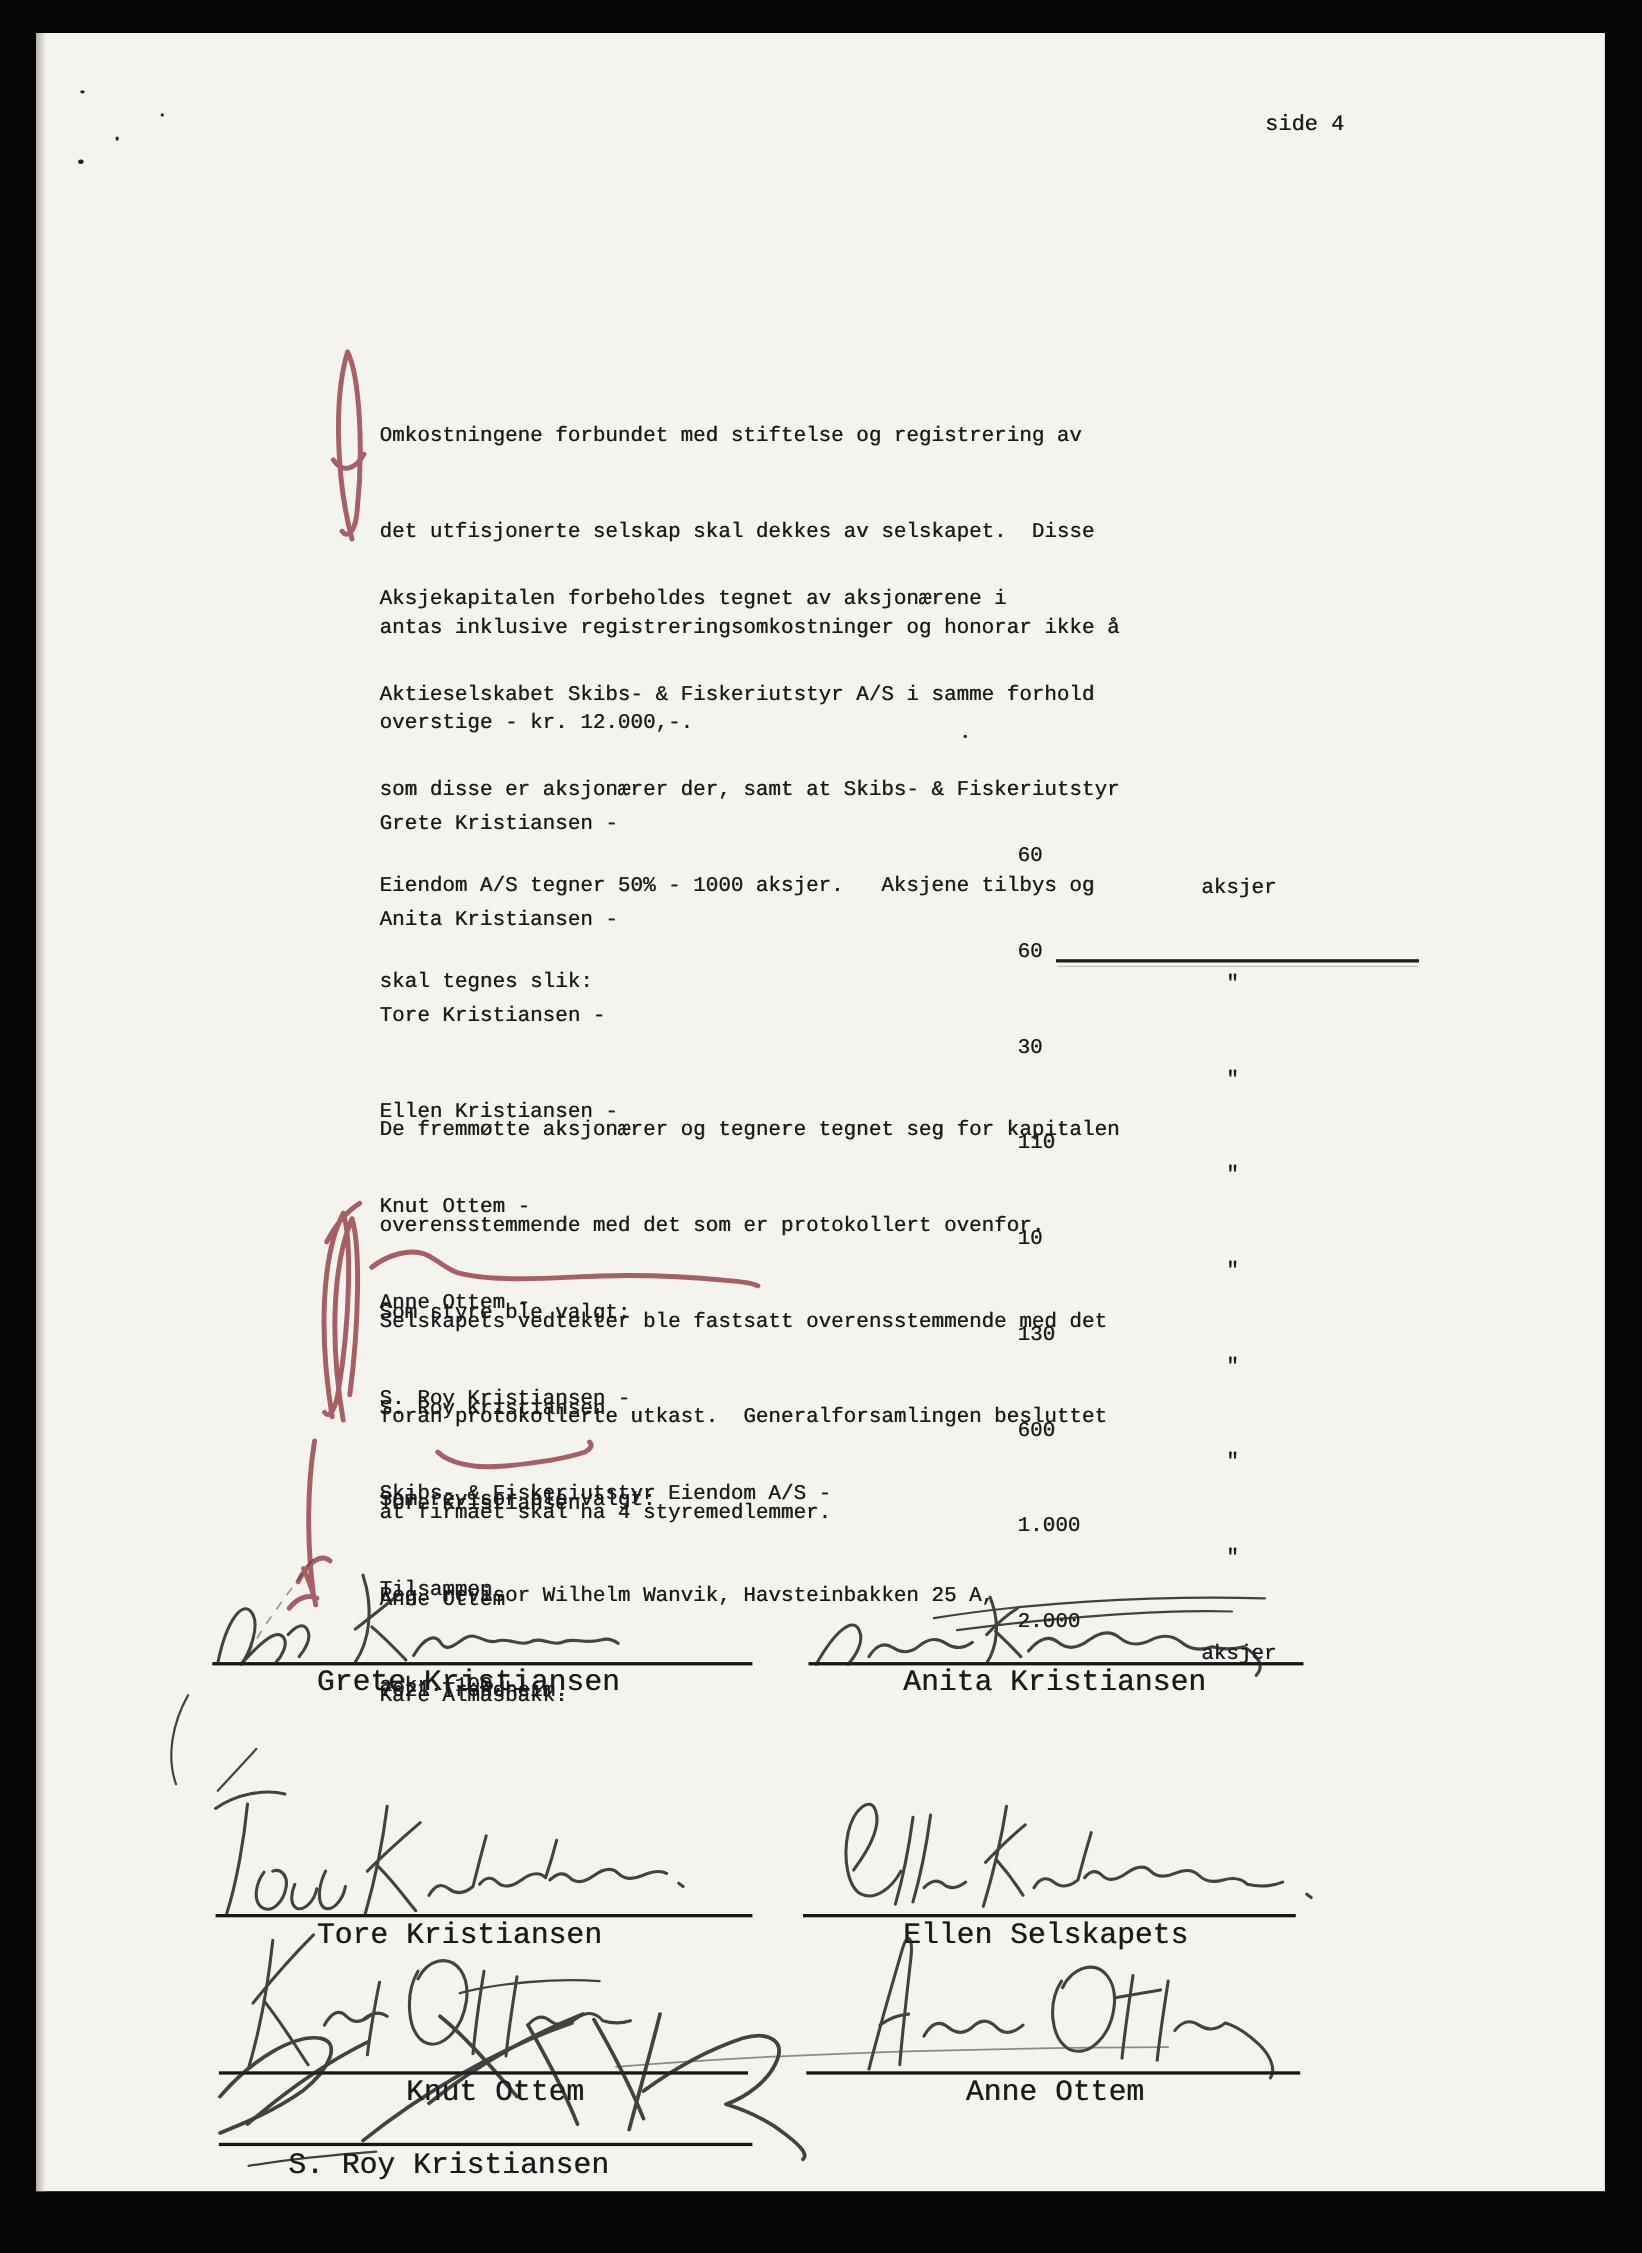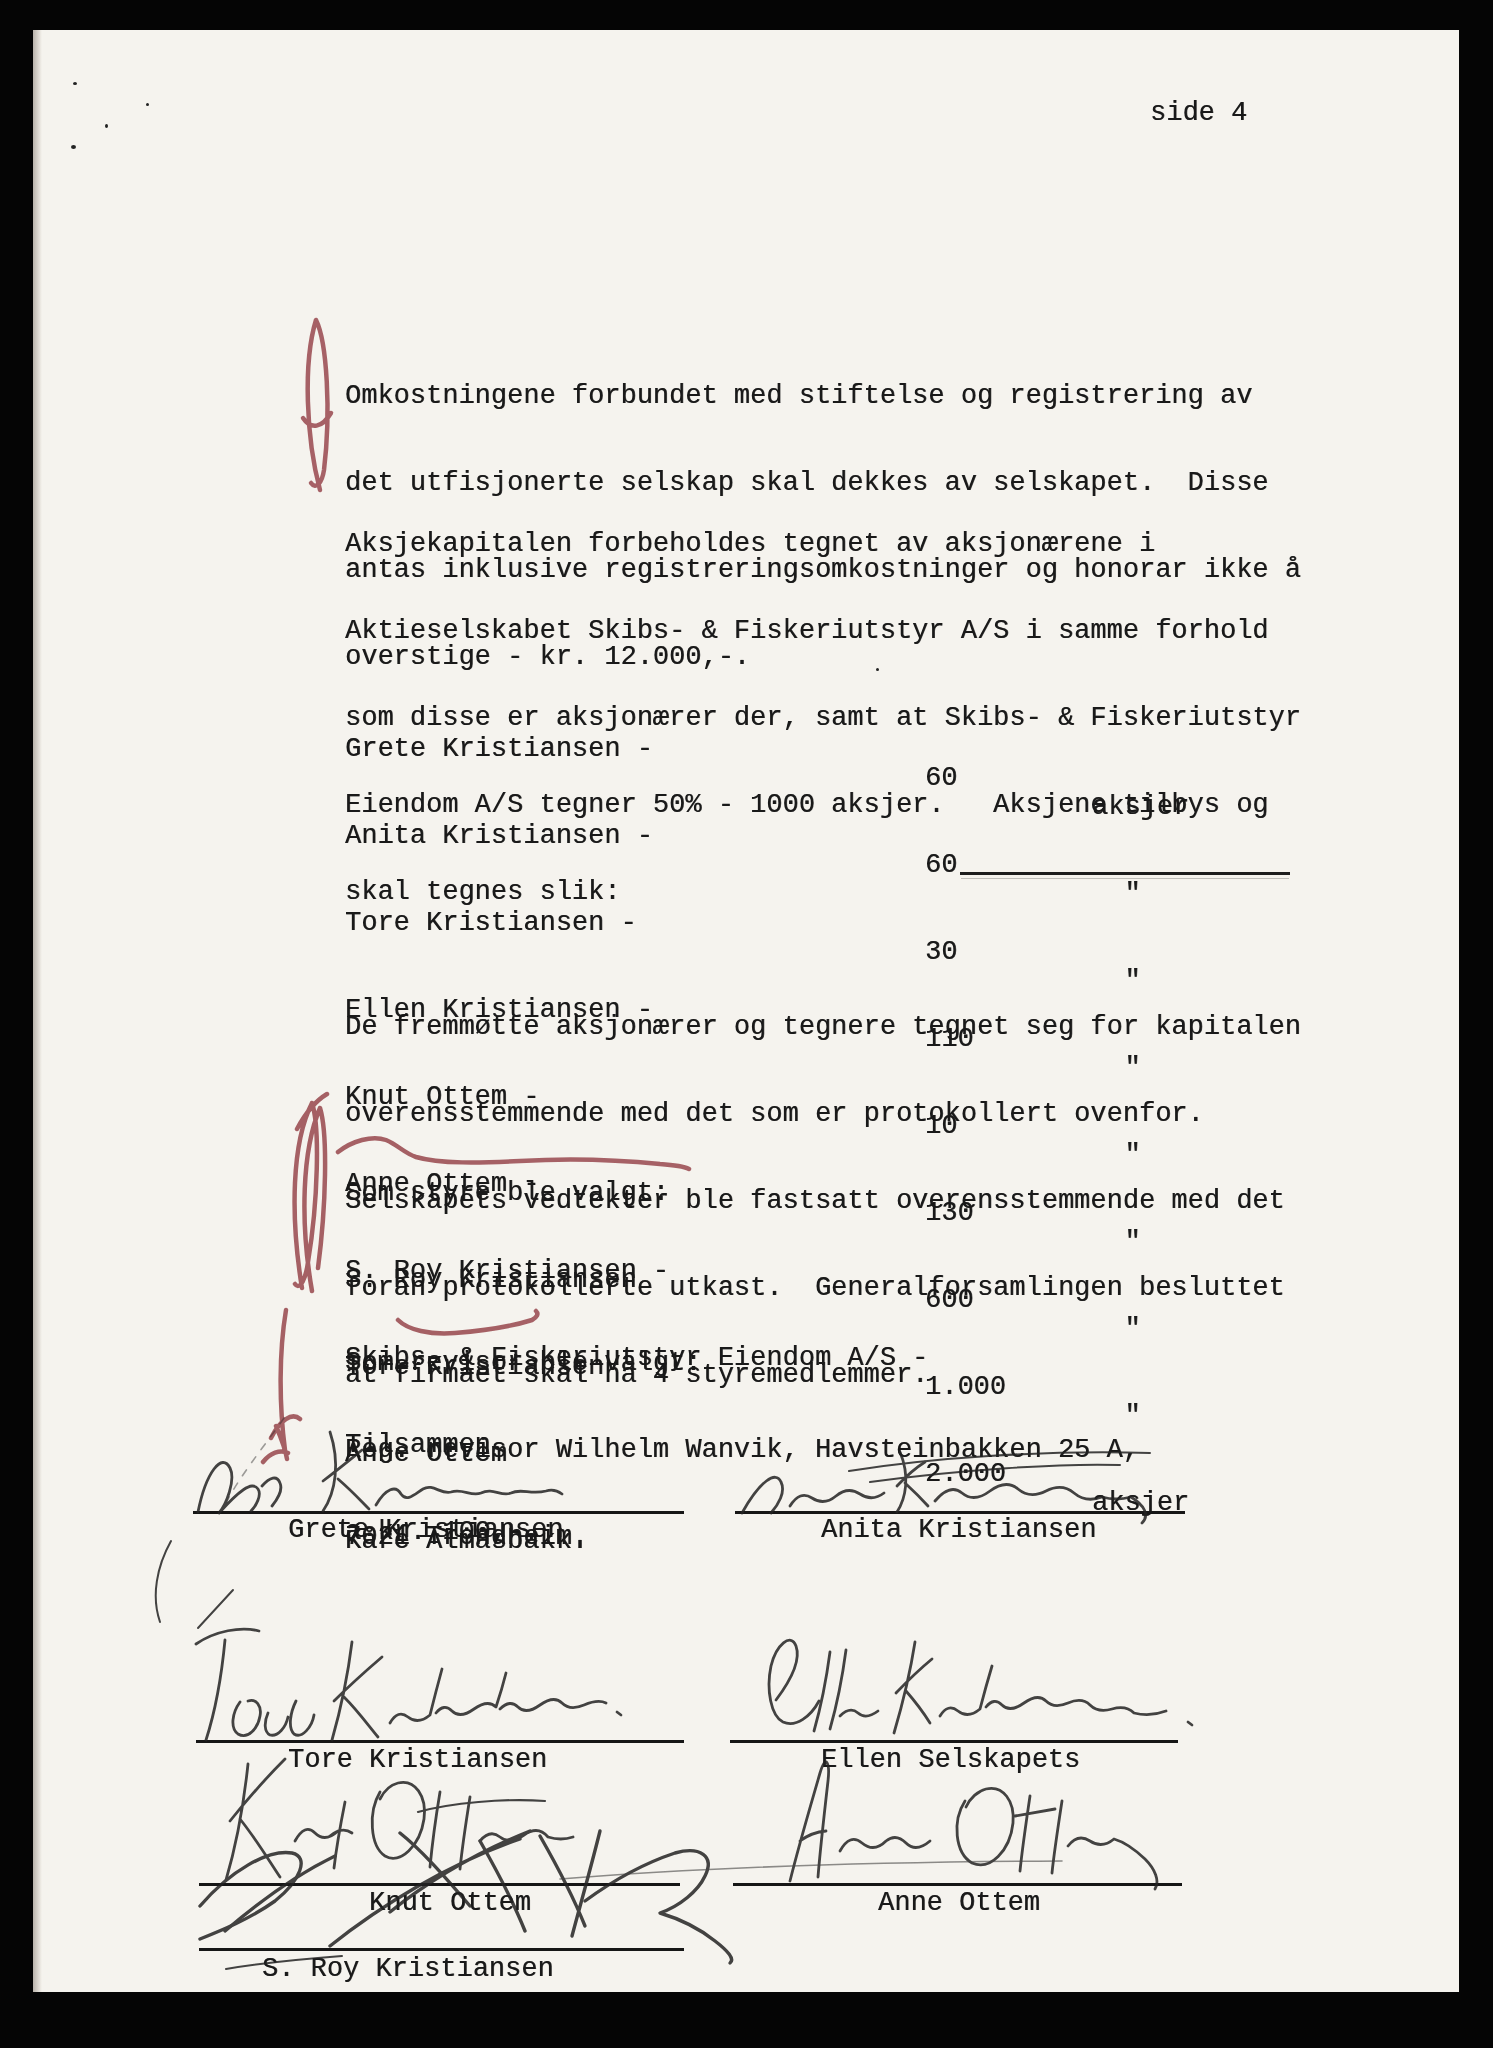--- a/index.html
+++ b/index.html
@@ -10,29 +10,29 @@
   .paper{
     position:absolute;left:33px;top:30px;width:1426px;height:1962px;
     background:#f5f3ee;
   }
   .paper-edge{
     position:absolute;left:33px;top:30px;width:9px;height:1962px;
     background:linear-gradient(90deg,#b9b3ab,#e4e0d9 70%,#f5f3ee);
   }
   .tblock{
     position:absolute;left:345px;color:#191919;
-    font-size:27px;line-height:29px;white-space:pre;
+    font-size:19px;line-height:29px;white-space:pre;
     text-shadow:0.5px 0 0 rgba(25,25,25,0.7);
   }
   .tline{height:29px;}
   .share-row{position:relative;height:29px;}
   .share-name{position:absolute;left:0;}
   .share-qty{position:absolute;left:580px;width:151px;text-align:left;}
   .share-unit{position:absolute;left:747px;white-space:pre;}
-  .pagenum{position:absolute;left:1150px;top:99px;color:#191919;font-size:27px;line-height:29px;
+  .pagenum{position:absolute;left:1150px;top:99px;color:#191919;font-size:20px;line-height:29px;
     text-shadow:0.5px 0 0 rgba(25,25,25,0.7);}
   .sigline{position:absolute;height:3px;background:#161616;}
   .signame{position:absolute;color:#191919;font-size:27px;line-height:29px;white-space:pre;
     text-shadow:0.5px 0 0 rgba(25,25,25,0.7);}
   .sumline{position:absolute;left:960px;top:872px;width:330px;height:3px;background:#1d1d1d;
     box-shadow:0 5px 0 -1px rgba(30,30,30,0.25);}
   .speck{position:absolute;background:#222;border-radius:50%;}
   svg.overlay{position:absolute;left:0;top:0;pointer-events:none;}
 </style>
 </head>

